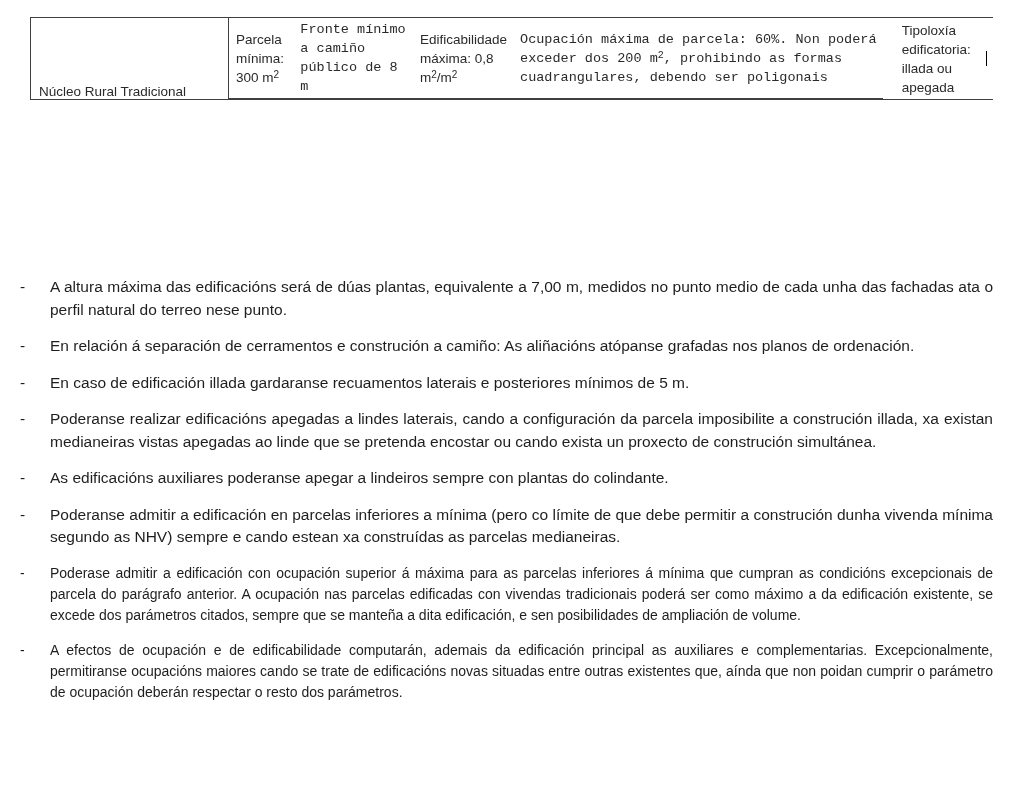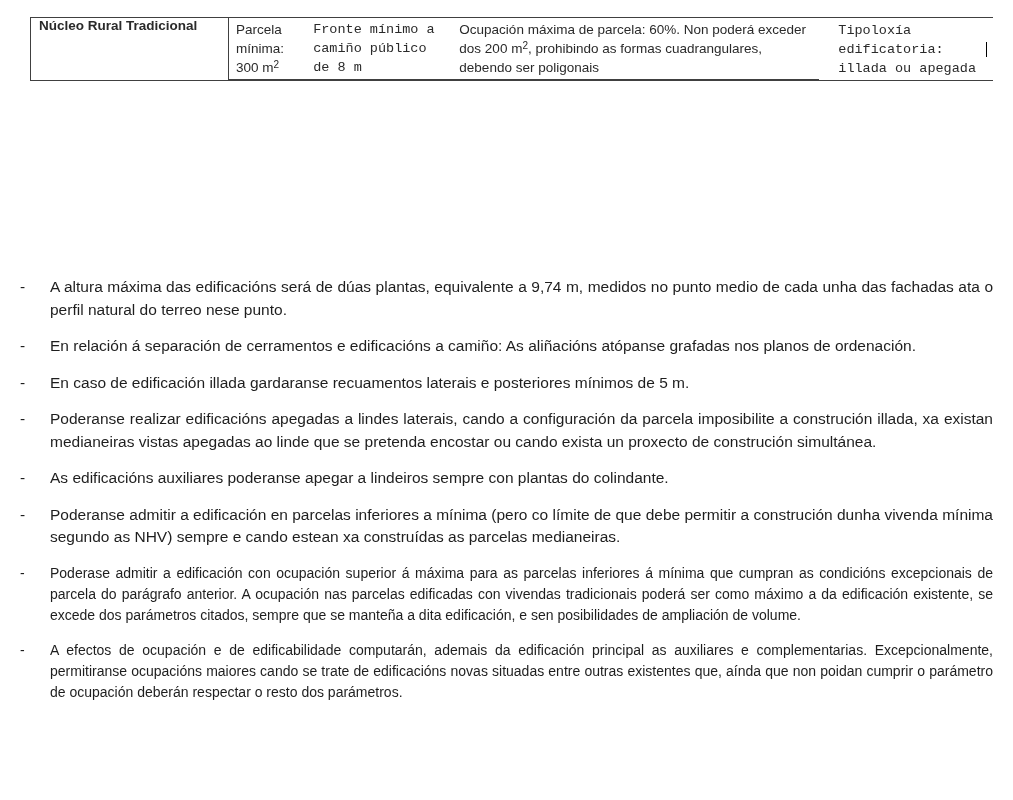--- a/index.html
+++ b/index.html
@@ -29,24 +29,23 @@
     border-bottom: 1.5px solid #404040;
     box-sizing: border-box;
     font-size: 13.5px;
     color: #2a2a2a;
   }
   #reg-header-cell {
     width: 198px;
     flex: 0 0 198px;
     border-right: 1.5px solid #404040;
     display: flex;
-    align-items: flex-start;
+    align-items: flex-end;
     padding-left: 8px;
     box-sizing: border-box;
-    font-weight: bold;
   }
   #reg-rows {
     flex: 1 1 auto;
     display: flex;
   }
   .t-row {
     display: flex;
     align-items: center;
     padding: 2px 6px 2px 7px;
     box-sizing: border-box;
@@ -113,41 +112,44 @@
     </div>
     <div id="reg-rows">
     <div class="t-row">
       <span class="cell-text">Parcela mínima: 300 m<sup>2</sup></span>
     </div>
 
     <div class="t-row">
       <span class="cell-text">Fronte mínimo a camiño público de 8 m</span>
     </div>
 
+    <div class="t-row">
+      <span class="cell-text">Edificabilidade máxima: 0,8 m<sup>2</sup>/m<sup>2</sup></span>
+    </div>
 
     <div class="t-row">
       <span class="cell-text">Ocupación máxima de parcela: 60%. Non poderá exceder dos 200 m<sup>2</sup>, prohibindo as formas cuadrangulares, debendo ser poligonais</span>
     </div>
 
     <div class="t-row">
       <span class="cell-text">Tipoloxía edificatoria: illada ou apegada</span>
           <span class="caret"></span>
     </div>
   </div>
   </div>
 
   <div id="bullets">
     <div class="bullet-item normal">
       <span class="marker">-</span>
-      <span class="btext">A altura máxima das edificacións será de dúas plantas, equivalente a 9,74 m, medidos no punto medio de cada unha das fachadas ata o perfil natural do terreo nese punto.</span>
+      <span class="btext">A altura máxima das edificacións será de dúas plantas, equivalente a 7,00 m, medidos no punto medio de cada unha das fachadas ata o perfil natural do terreo nese punto.</span>
     </div>
 
     <div class="bullet-item normal">
       <span class="marker">-</span>
-      <span class="btext">En relación á separación de cerramentos e edificacións a camiño: As aliñacións atópanse grafadas nos planos de ordenación.</span>
+      <span class="btext">En relación á separación de cerramentos e construción a camiño: As aliñacións atópanse grafadas nos planos de ordenación.</span>
     </div>
 
     <div class="bullet-item normal">
       <span class="marker">-</span>
       <span class="btext">En caso de edificación illada gardaranse recuamentos laterais e posteriores mínimos de 5 m.</span>
     </div>
 
     <div class="bullet-item normal">
       <span class="marker">-</span>
       <span class="btext">Poderanse realizar edificacións apegadas a lindes laterais, cando a configuración da parcela imposibilite a construción illada, xa existan medianeiras vistas apegadas ao linde que se pretenda encostar ou cando exista un proxecto de construción simultánea.</span>

